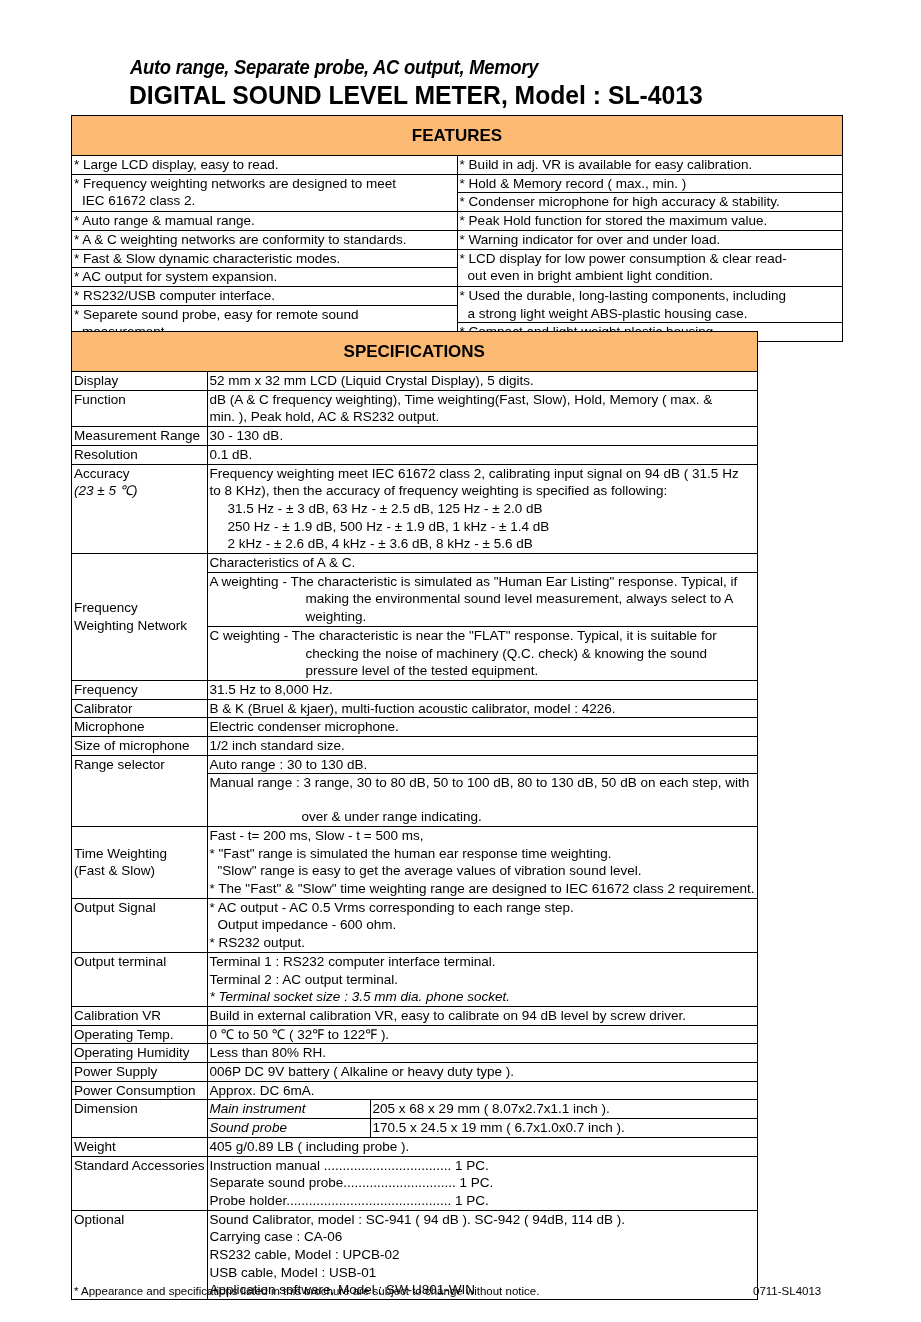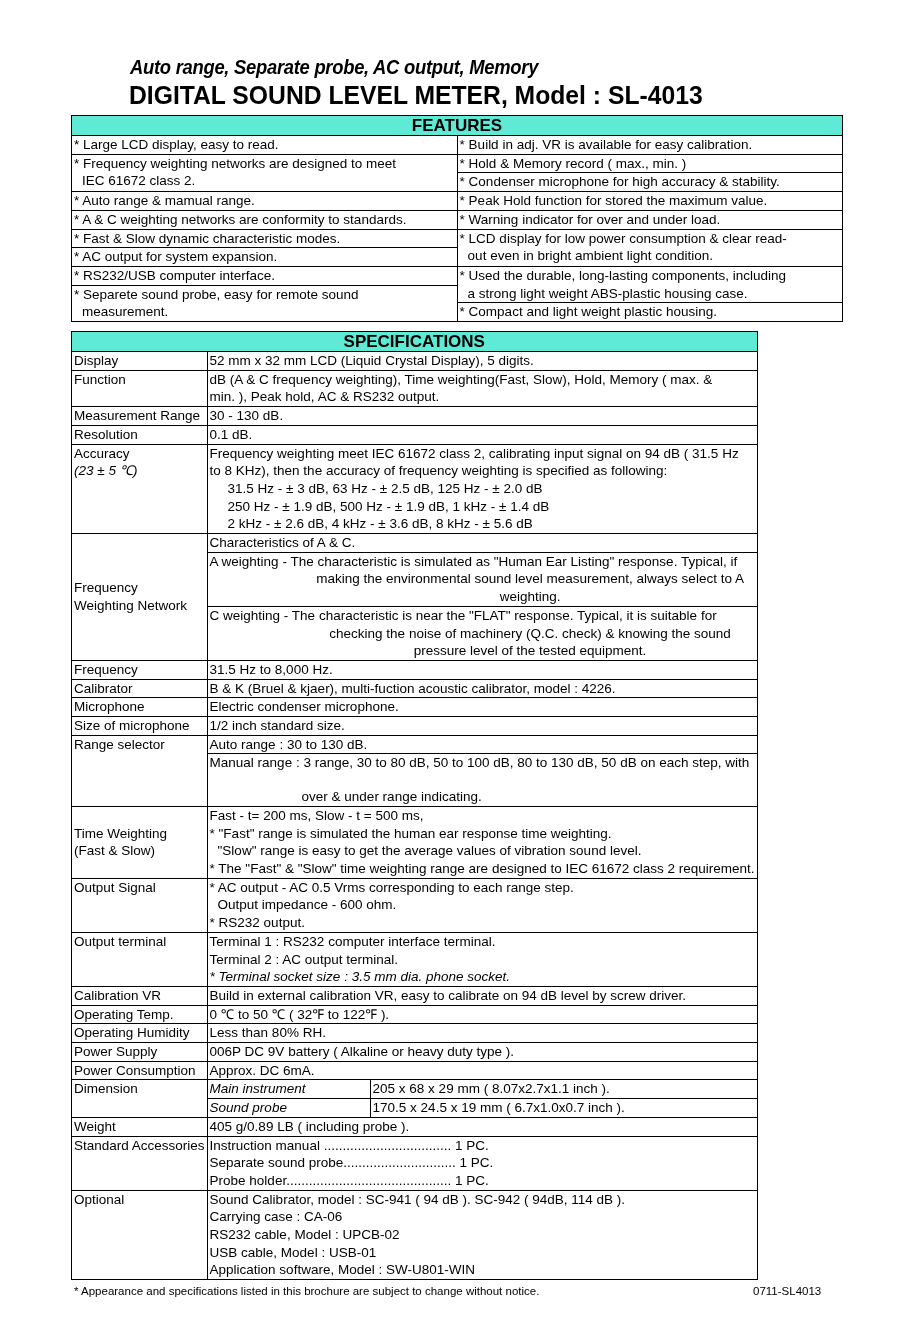--- a/index.html
+++ b/index.html
@@ -1,27 +1,27 @@
 <!DOCTYPE html>
 <html><head>
 <meta charset="utf-8">
 <style>
   html, body { margin:0; padding:0; background:#ffffff; }
   body { width:921px; height:1322px; position:relative; font-family:"Liberation Sans", sans-serif; color:#000; overflow:hidden; }
   .subtitle { position:absolute; left:130px; top:56px; font-size:20px; font-weight:bold; font-style:italic; letter-spacing:-0.3px; white-space:nowrap; transform:scaleX(0.92); transform-origin:left; }
   .title { position:absolute; left:129px; top:80px; font-size:26px; font-weight:bold; white-space:nowrap; letter-spacing:0px; transform:scaleX(0.95); transform-origin:left; }
   table { border-collapse:collapse; position:absolute; font-size:13.5px; line-height:17.7px; }
   td { border:1px solid #000; padding:0 2px; vertical-align:top; white-space:nowrap; }
-  .hdr { background:#5eead4; text-align:center; font-weight:bold; font-size:17px; line-height:19px; padding:0; }
+  .hdr { background:#fdba74; text-align:center; font-weight:bold; font-size:17px; line-height:19px; padding:10px; }
   #features { left:71px; top:115px; width:772px; }
   #features td.f { width:383px; }
   #specs { left:71px; top:331px; width:637px; }
   #specs td.lbl { width:143px; }
   .ind { padding-left:8px; }
-  .ind2 { padding-left:96px;text-align:center; }
+  .ind2 { padding-left:96px; }
   .ind3 { padding-left:92px;margin-top:16px; }
   .it { font-style:italic; }
   .acc { padding-left:18px; }
   .sub { display:block; }
   .footer { position:absolute; top:1246px; font-size:11.5px; white-space:nowrap;margin-top:39px; }
   .footer.left { left:74px; }
   .footer.right { left:753px; }
 </style>
 </head>
 <body>

